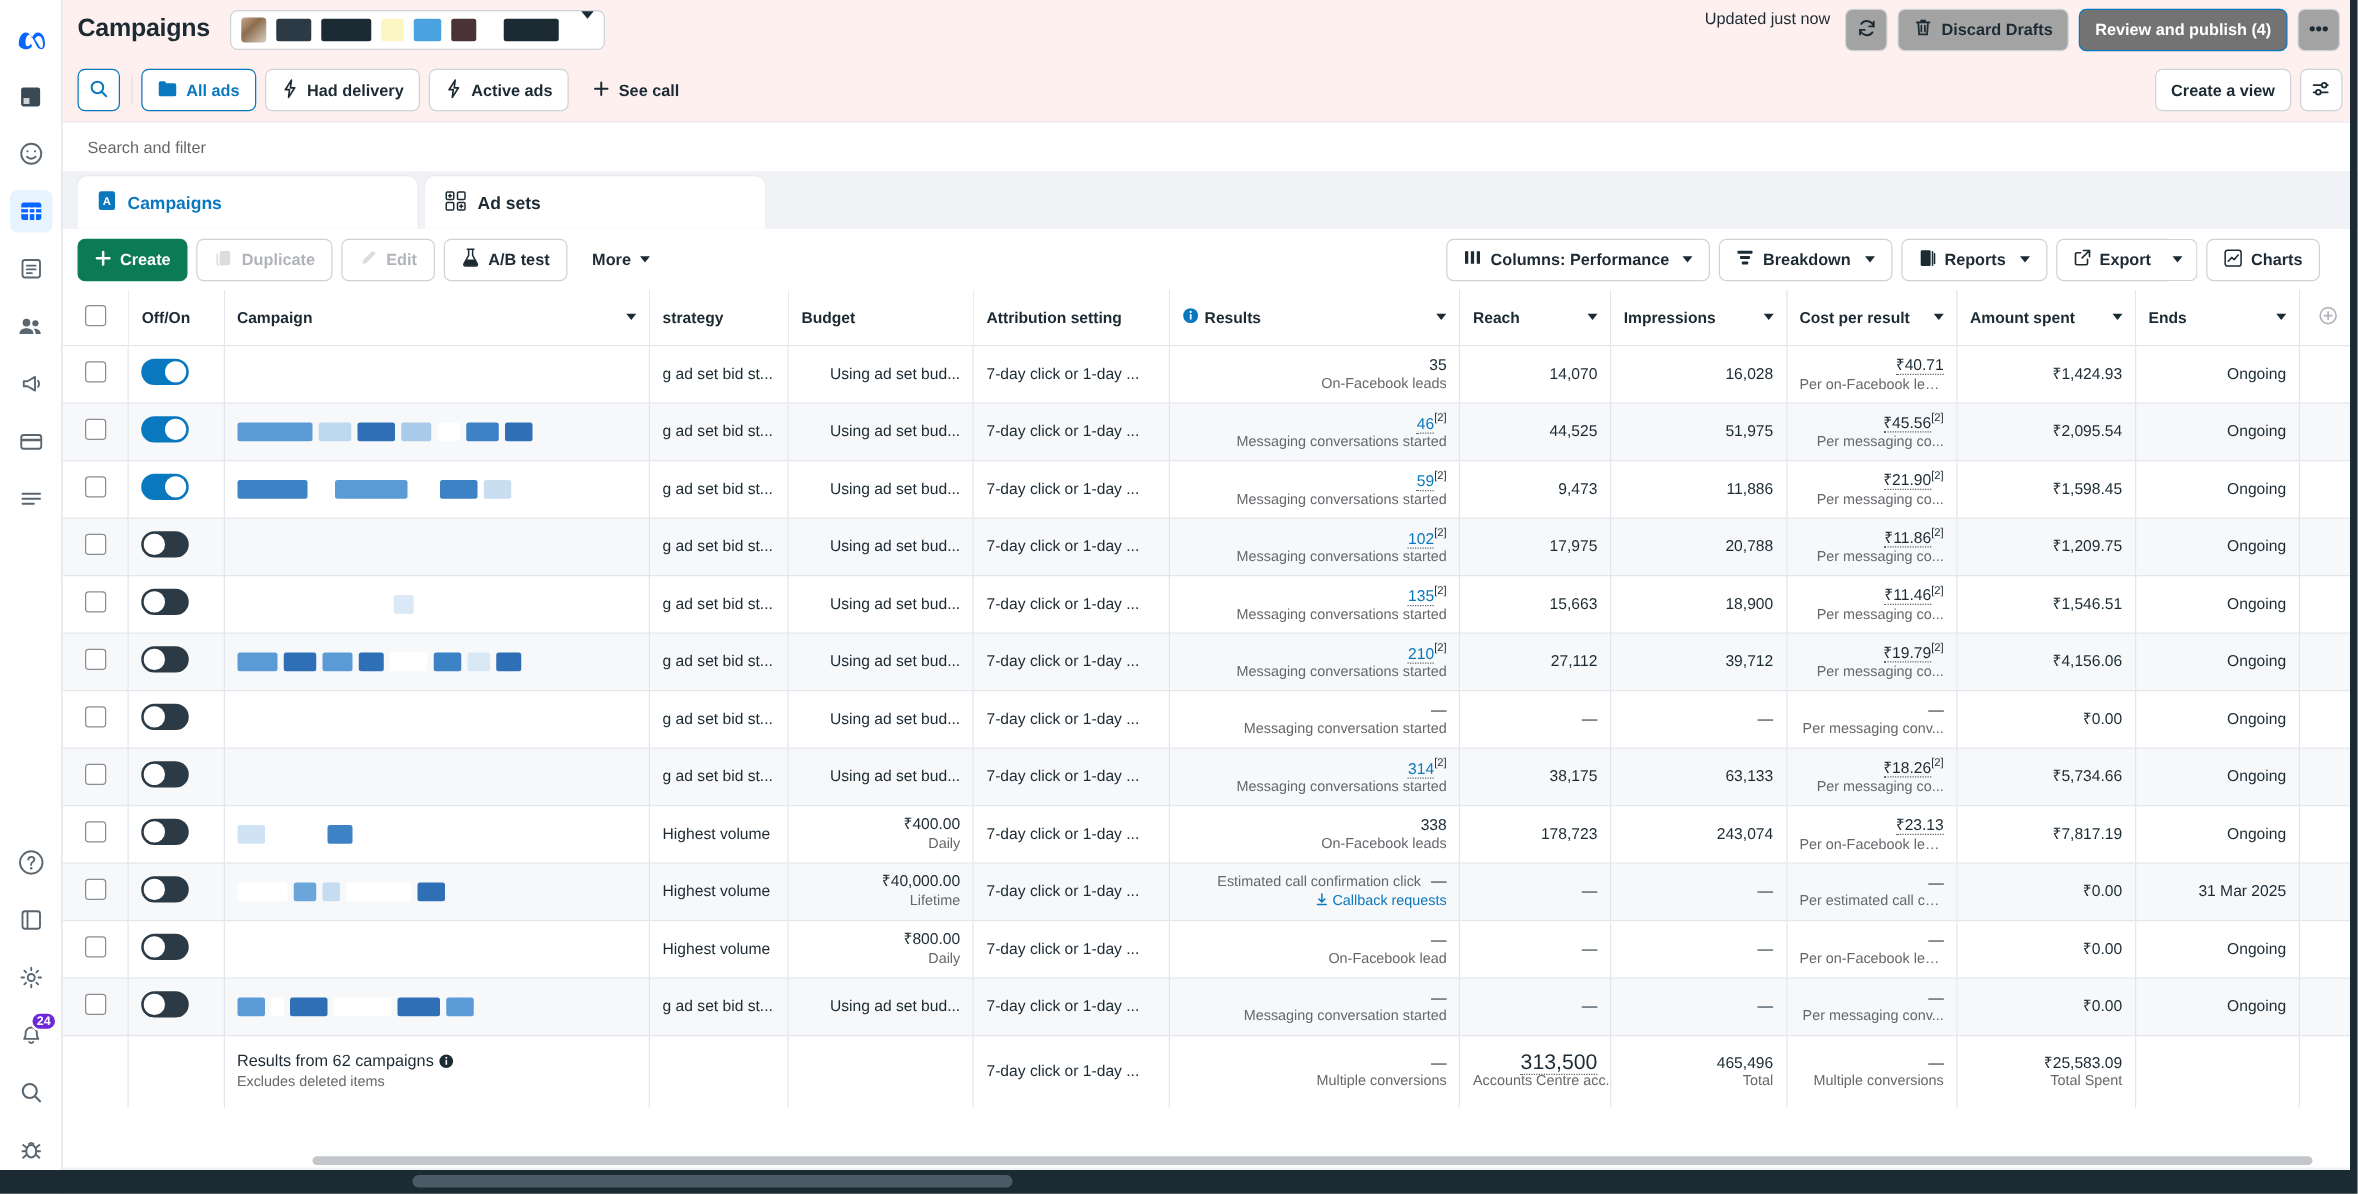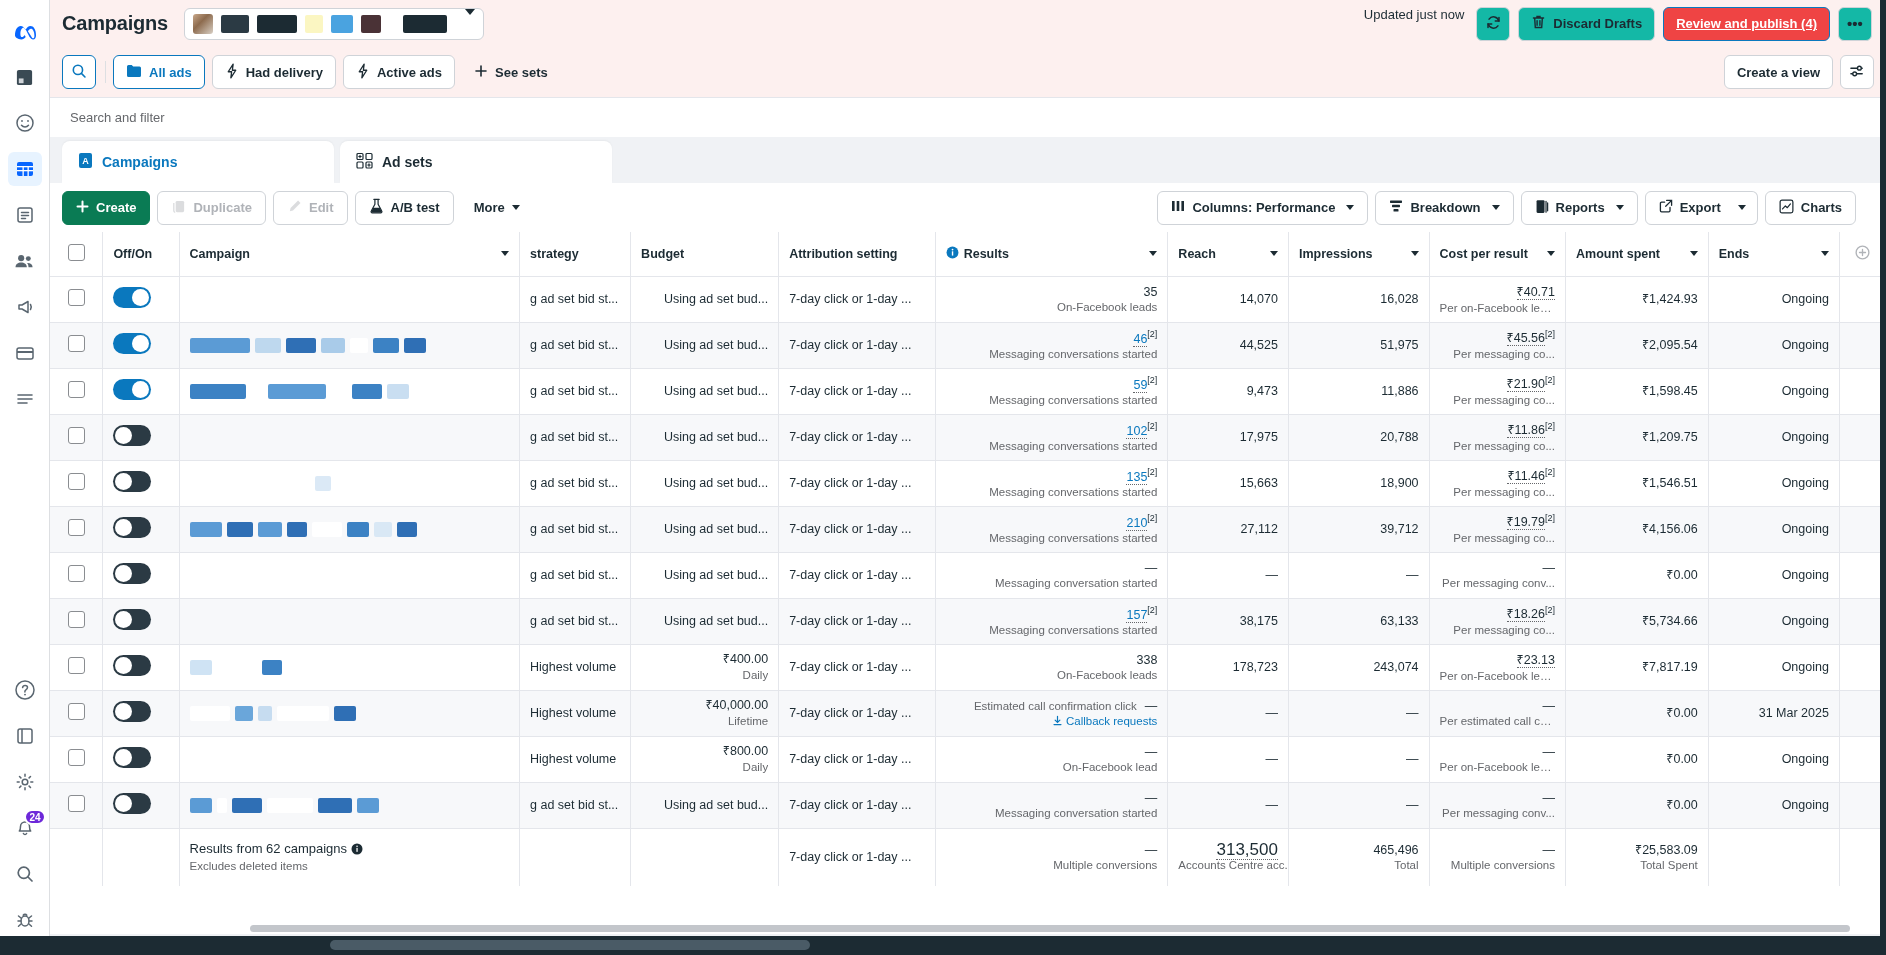--- a/index.html
+++ b/index.html
@@ -76,27 +76,27 @@
     border-left: 5px solid transparent; border-right: 5px solid transparent;
     border-top: 6px solid #1c2b33;
     flex: none;
   }
   .caret.sm { border-left-width:4px; border-right-width:4px; border-top-width:5px; }
   #acct-caret-wrap { margin-left: auto; padding-left: 10px; }
   .header-right { margin-left: auto; display: flex; align-items: flex-start; gap: 8px; }
   #updated-text { font-size: 13px; color: #1c2b33; margin-right: 4px; }
   .hbtn {
     height: 34px; border-radius: 6px; border: 1px solid #cfd3d8;
-    background: #14b8a6; display: flex; align-items: center; gap: 7px;
+    background: #a3a3a3; display: flex; align-items: center; gap: 7px;
     padding: 0 12px; font-size: 13px; font-weight: bold; color: #1c2b33;
     cursor: pointer; white-space: nowrap;
   }
   .hbtn.icon-only { width: 34px; padding: 0; justify-content: center; }
   .hbtn.primary {
-    background: #ef4444; border-color: #0a78be; color: #fff; text-decoration: underline;
+    background: #737373; border-color: #0a78be; color: #fff;
   }
 
   
   #filter-bar {
     position: absolute; left: 50px; top: 47px;
     width: 1836px; height: 50px;
     background: #fdf0ef;
     display: flex; align-items: center; padding: 0 12px;
     z-index: 15;
   }
@@ -458,21 +458,21 @@
         </svg>
     </span>
     <span>Active ads</span>
   </div>
   <div class="fbtn plain">
     <span>
       <svg width="14" height="14" viewBox="0 0 14 14" fill="none" stroke="#1c2b33" stroke-width="1.6" stroke-linecap="round">
           <path d="M7 2v10M2 7h10"></path>
         </svg>
     </span>
-    <span>See sets</span>
+    <span>See call</span>
   </div>
 
   <div id="filter-right">
     <div class="fbtn">
       <span>Create a view</span>
     </div>
     <div class="fbtn sq" style="margin-right:0">
       <span>
         <svg width="17" height="16" viewBox="0 0 18 17" fill="none" stroke="#1c2b33" stroke-width="1.5" stroke-linecap="round">
             <path d="M2 5.5h12M2 11.5h12"></path>
@@ -966,21 +966,21 @@
           </td>
           <td>
             <span class="cell-main">g ad set bid st...</span>
           </td>
           <td class="right">
             <span class="cell-main">Using ad set bud...</span>
           </td>
           <td>
             <span class="cell-main">7-day click or 1-day ...</span>
           </td>
-          <td class="right"><span class="dotted link">157</span><span class="sup">[2]</span><span class="cell-sub">Messaging conversations started</span></td>
+          <td class="right"><span class="dotted link">314</span><span class="sup">[2]</span><span class="cell-sub">Messaging conversations started</span></td>
           <td class="right">
             <span class="cell-main">38,175</span>
           </td>
           <td class="right">
             <span class="cell-main">63,133</span>
           </td>
           <td class="right"><span class="dotted">₹18.26</span><span class="sup">[2]</span><span class="cell-sub">Per messaging co...</span></td>
           <td class="right">
             <span class="cell-main">₹5,734.66</span>
           </td>

